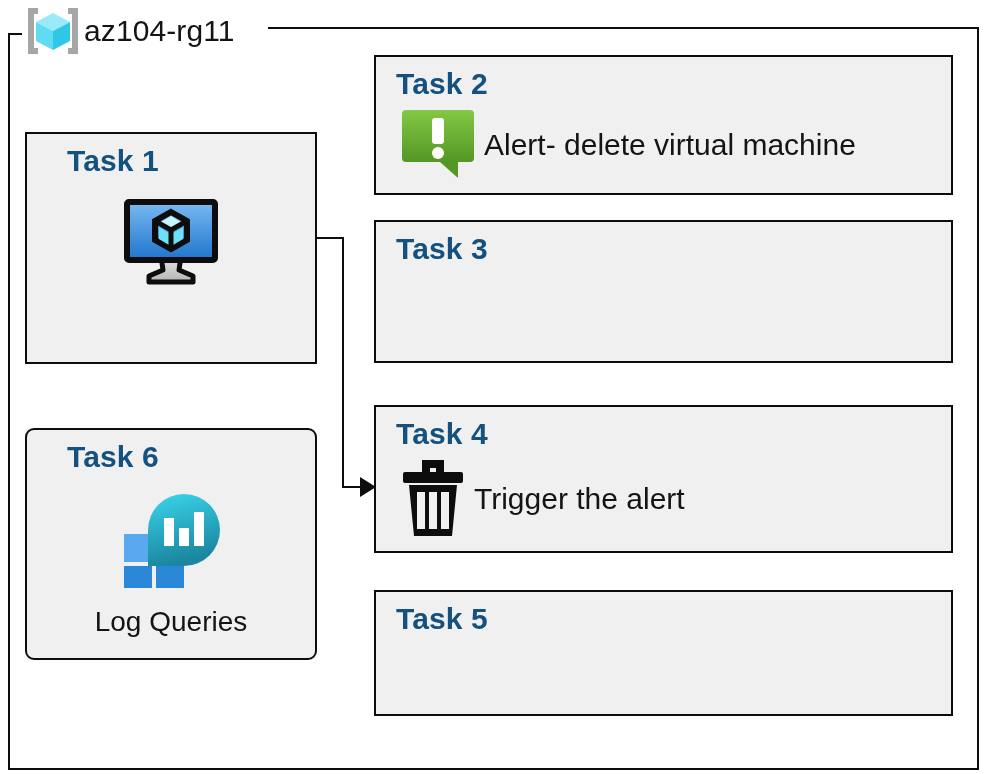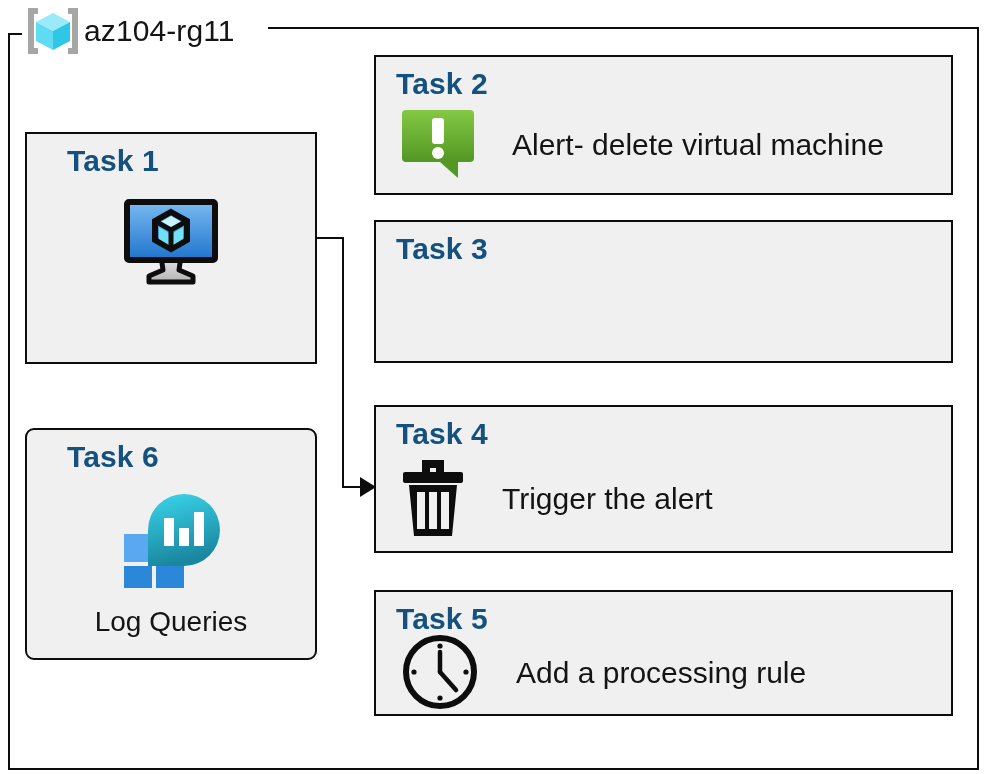--- a/index.html
+++ b/index.html
@@ -108,21 +108,21 @@
   #task5 { left: 374px; top: 590px; width: 579px; height: 126px; }
 
   .row {
     position: absolute;
     left: 24px;
     right: 10px;
     top: 44px;
     bottom: 6px;
     display: flex;
     align-items: center;
-    gap: 36px;
+    gap: 8px;
   }
   .row-icon {
     flex: 0 0 auto;
     display: flex;
     align-items: center;
     justify-content: center;
   }
   .row-text {
     font-size: 30px;
     color: #141414;
@@ -305,31 +305,15 @@
           <rect x="29" y="34" width="8" height="37" fill="#f0f0f0"></rect>
           <rect x="41" y="34" width="8" height="37" fill="#f0f0f0"></rect>
         </svg>
       </span>
       <span class="row-text">Trigger the alert</span>
     </div>
   </div>
 
   <div class="box box-right" id="task5">
     <div class="box-label">Task 5</div>
-    <div class="row">
-      <span class="row-icon">
-        <svg class="clock-icon" viewBox="0 0 80 80" width="80" height="80" aria-hidden="true">
-          <circle cx="40" cy="40" r="34" fill="none" stroke="#0d0d0d" stroke-width="6"></circle>
-
-          <circle cx="40" cy="14" r="2.6" fill="#0d0d0d"></circle>
-          <circle cx="40" cy="66" r="2.6" fill="#0d0d0d"></circle>
-          <circle cx="14" cy="40" r="2.6" fill="#0d0d0d"></circle>
-          <circle cx="66" cy="40" r="2.6" fill="#0d0d0d"></circle>
-
-          <path d="M40 40 L40 20" fill="none" stroke="#0d0d0d" stroke-width="4.5" stroke-linecap="round"></path>
-          <path d="M40 40 L56 58" fill="none" stroke="#0d0d0d" stroke-width="4.5" stroke-linecap="round"></path>
-        </svg>
-      </span>
-      <span class="row-text">Add a processing rule</span>
-    </div>
   </div>
 
 </div>
 
 </body></html>

